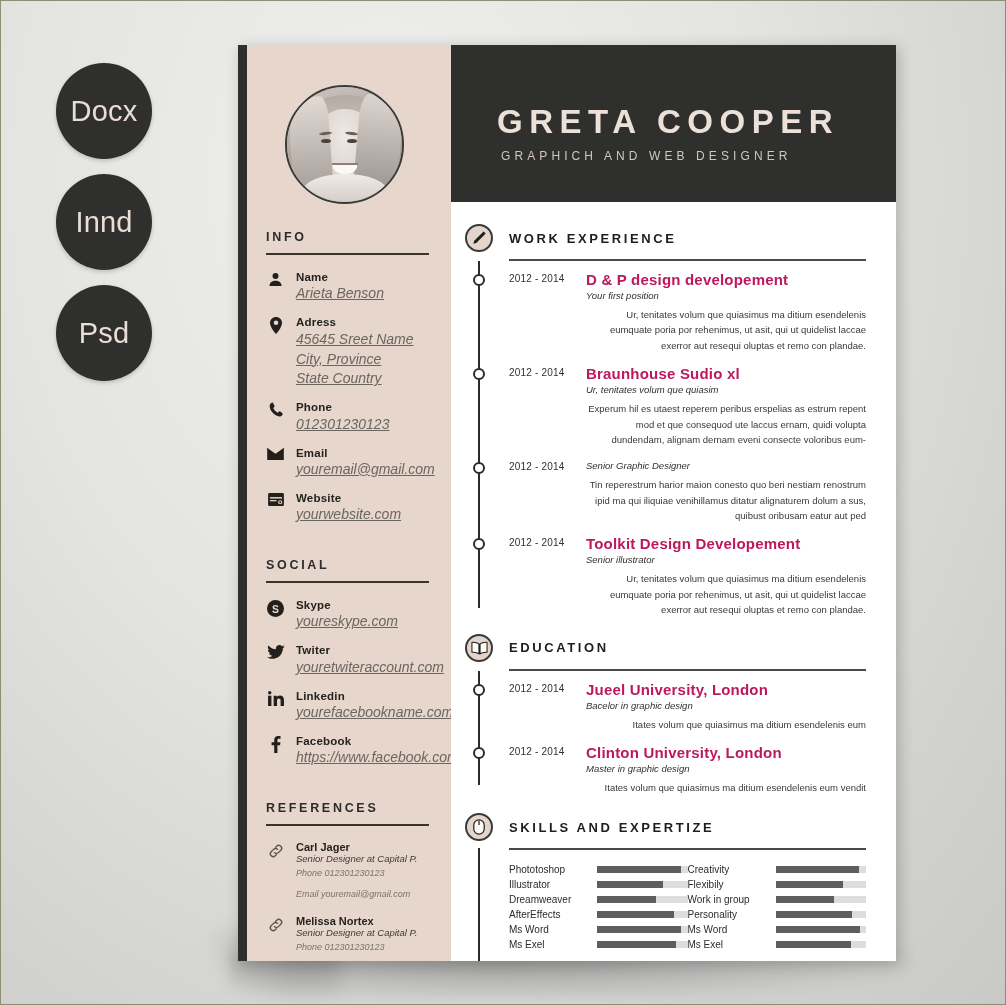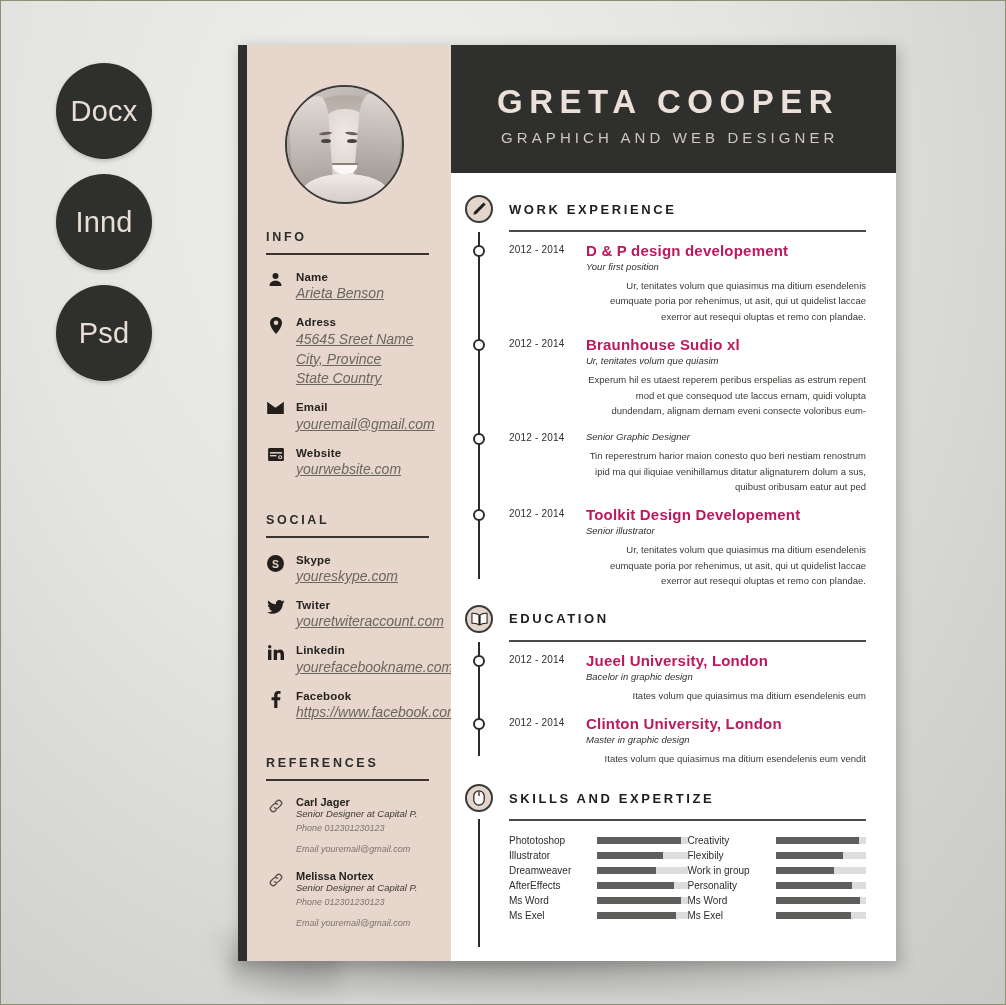--- a/index.html
+++ b/index.html
@@ -179,33 +179,33 @@
   .ref-line + .ref-line { margin-top: 8px; }
 
   
   #right-col {
     flex: 1 1 auto;
     background: #ffffff;
     position: relative;
   }
   #header-bar {
     background: #2f2f2d;
-    height: 128px;
-    padding: 40px 0 0 46px;
+    height: 157px;
+    padding: 60px 0 0 46px;
   }
   #fullname {
     color: #ece0d8;
     font-size: 33px;
     letter-spacing: 6.5px;
     font-weight: bold;
     line-height: 1;
   }
   #jobtitle {
     color: #cfc6bf;
-    font-size: 15px;
+    font-size: 12px;
     letter-spacing: 4.1px;
     margin-top: 11px;
     padding-left: 4px;
   }
 
   #body-area { padding: 22px 30px 0 14px; position: relative; }
 
   .sec { position: relative; margin-bottom: 4px; }
   .sec-head {
     display: flex;
@@ -381,20 +381,31 @@
               </svg>
           </div>
           <div class="sb-txt">
             <div class="sb-label">Adress</div>
             <div class="sb-value">45645 Sreet Name</div>
             <div class="sb-value">City, Province</div>
             <div class="sb-value">State Country</div>
           </div>
         </div>
 
+        <div class="sb-row">
+          <div class="sb-ico">
+            <svg width="14" height="15" viewBox="0 0 14 15">
+                <path d="M3.2.6C2.1.9.9 2.2.7 3.4.3 6 2.1 9.6 5 12c2.4 2 5 2.9 6.7 2.3 1-.4 2-1.8 2-2.6 0-.3-.4-.7-1.5-1.5-1.6-1.1-1.9-1.1-2.8-.2l-.7.7-1.2-.8C6.1 9 4.8 7.5 4.5 6.6c-.2-.5-.1-.7.5-1.3.8-.8.8-1.1-.2-2.7C3.9.8 3.7.4 3.2.6z" fill="#221f1d"></path>
+              </svg>
+          </div>
+          <div class="sb-txt">
+            <div class="sb-label">Phone</div>
+            <div class="sb-value">012301230123</div>
+          </div>
+        </div>
 
         <div class="sb-row">
           <div class="sb-ico">
             <svg width="17" height="12" viewBox="0 0 18 13">
                 <rect x="0" y="0" width="18" height="13" fill="#221f1d"></rect>
                 <path d="M0 0l9 7 9-7z" fill="#e6d6cc"></path>
                 <path d="M0 1.2l9 7 9-7V0L9 6.2 0 0z" fill="#221f1d"></path>
               </svg>
           </div>
           <div class="sb-txt">

